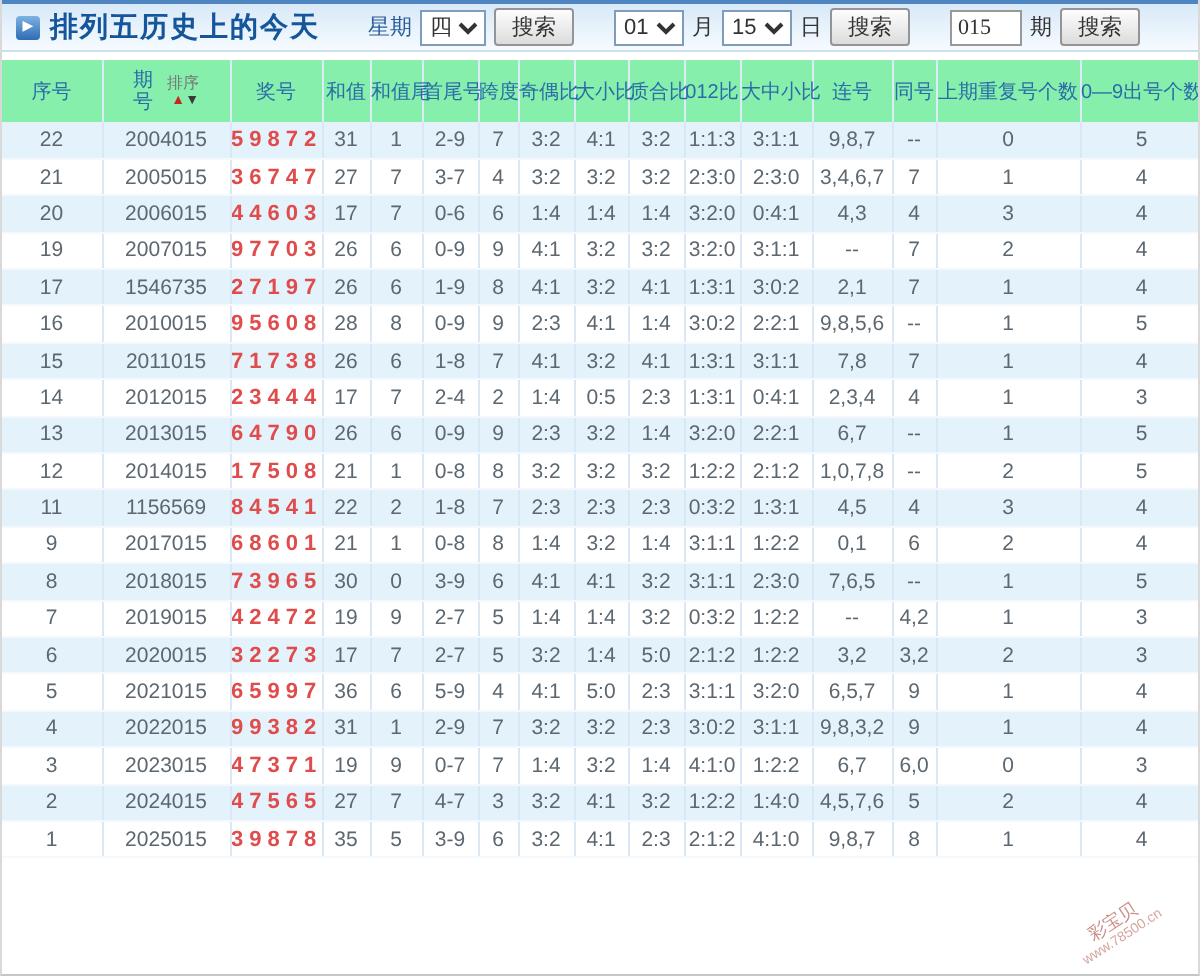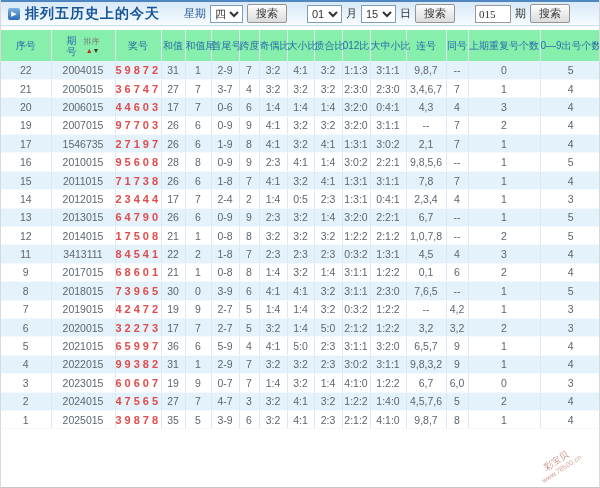--- a/index.html
+++ b/index.html
@@ -300,21 +300,21 @@
           <td>3:2</td>
           <td>1:2:2</td>
           <td>2:1:2</td>
           <td>1,0,7,8</td>
           <td>--</td>
           <td>2</td>
           <td>5</td>
         </tr>
         <tr>
           <td>11</td>
-          <td>3413111</td>
+          <td>1156569</td>
           <td class="prize">84541</td>
           <td>22</td>
           <td>2</td>
           <td>1-8</td>
           <td>7</td>
           <td>2:3</td>
           <td>2:3</td>
           <td>2:3</td>
           <td>0:3:2</td>
           <td>1:3:1</td>
@@ -427,21 +427,21 @@
           <td>3:0:2</td>
           <td>3:1:1</td>
           <td>9,8,3,2</td>
           <td>9</td>
           <td>1</td>
           <td>4</td>
         </tr>
         <tr>
           <td>3</td>
           <td>2023015</td>
-          <td class="prize">60607</td>
+          <td class="prize">47371</td>
           <td>19</td>
           <td>9</td>
           <td>0-7</td>
           <td>7</td>
           <td>1:4</td>
           <td>3:2</td>
           <td>1:4</td>
           <td>4:1:0</td>
           <td>1:2:2</td>
           <td>6,7</td>

